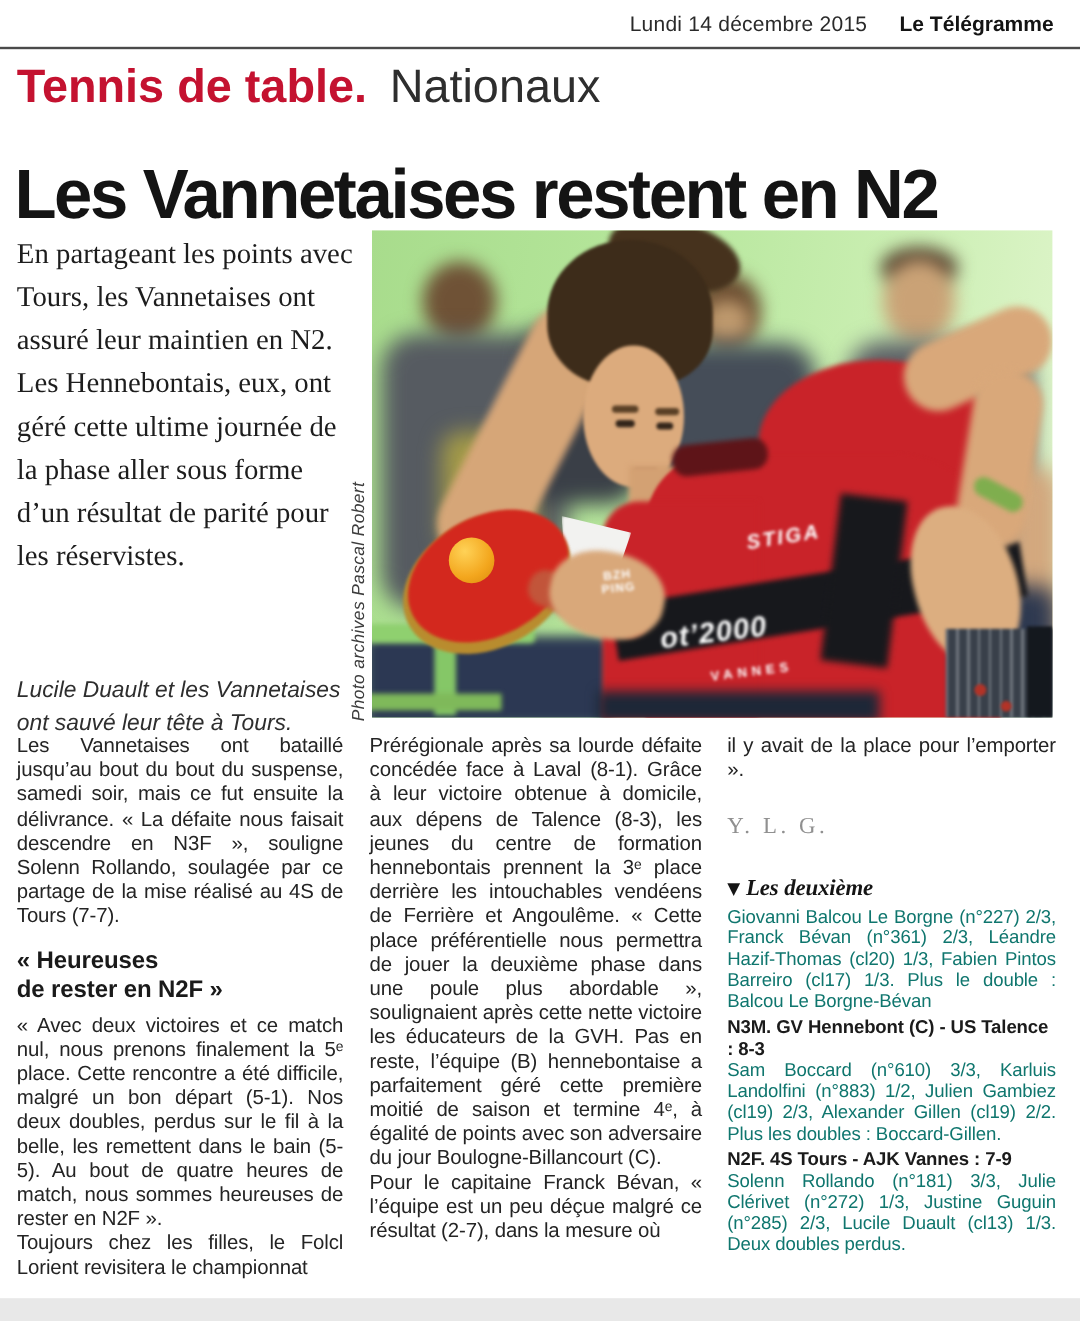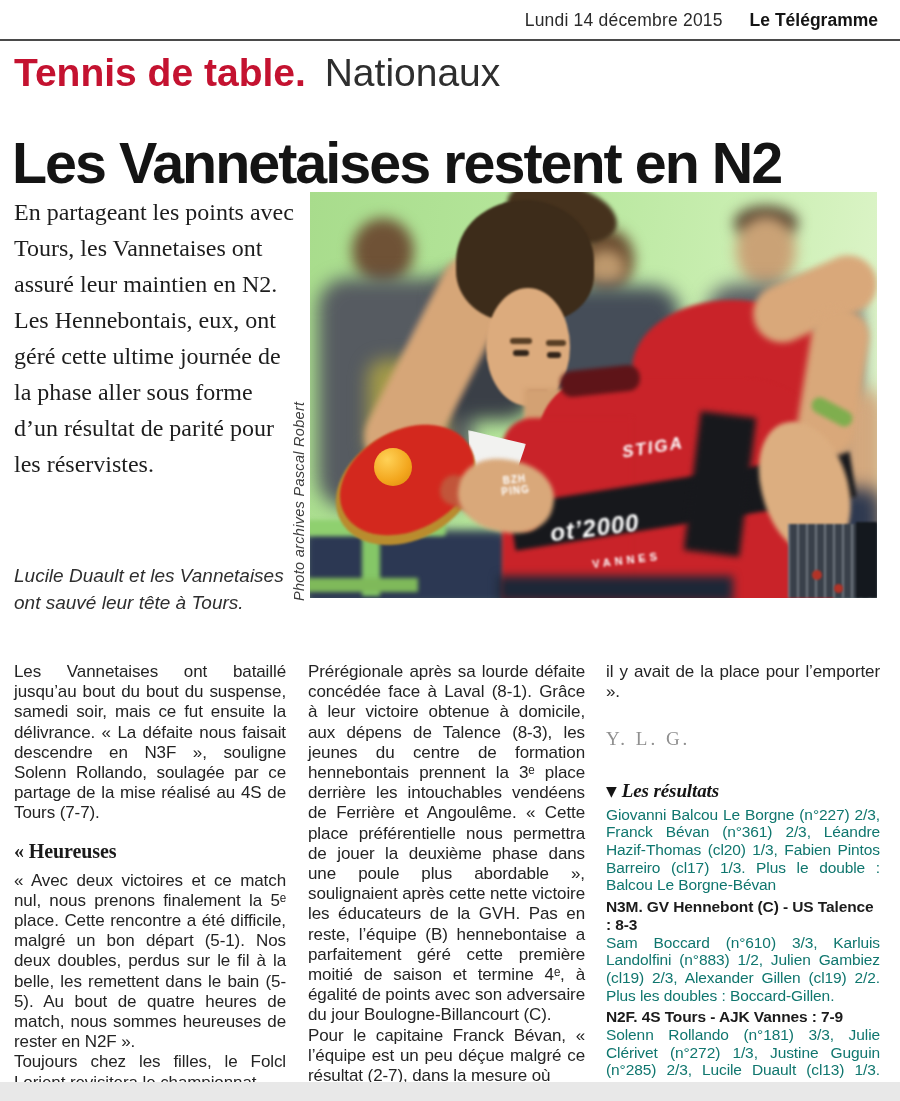--- a/index.html
+++ b/index.html
@@ -103,28 +103,28 @@
   
   .txt-stiga{left:312px;top:246px;color:#fff;font-size:17px;font-weight:700;font-style:italic;
              letter-spacing:2px;transform:rotate(-9deg);}
   .txt-badge{left:182px;top:282px;width:46px;color:#fff;font-size:10px;font-weight:700;
              line-height:11px;text-align:center;transform:rotate(-6deg);letter-spacing:1px;}
   .txt-sponsor{left:240px;top:322px;color:#fff;font-size:24px;font-weight:700;font-style:italic;
                letter-spacing:1px;transform:rotate(-7deg);}
   .txt-city{left:282px;top:362px;color:#fff;font-size:11px;font-weight:700;
             letter-spacing:4px;transform:rotate(-7deg);}
   
-  .col{position:absolute;top:662px;font-size:17px;line-height:20.2px;text-align:justify;
+  .col{position:absolute;top:612px;font-size:17px;line-height:20.2px;text-align:justify;
        color:#242424;letter-spacing:-.1px;}
   .col p{margin:0;}
   #col1{left:14px;width:272px;}
   #col2{left:308px;width:277px;}
   #col3{left:606px;width:274px;}
   .subhead{font-size:20px;font-weight:700;line-height:24px;color:#1a1a1a;
-           margin:15px 0 8px 0;text-align:left;font-family:Liberation Serif, serif;}
+           margin:15px 0 8px 0;text-align:left;}
   .byline{font-family:"Liberation Serif",serif;font-size:19px;color:#909090;
           letter-spacing:3px;margin-top:27px;text-align:left;}
   .results-title{margin-top:31px;font-family:"Liberation Serif",serif;font-size:19px;
                  font-weight:700;color:#141414;text-align:left;}
   .results-title .tri{font-family:"DejaVu Sans",sans-serif;font-style:normal;font-size:14px;
                       margin-right:5px;position:relative;top:-1px;}
   .results-title .rt{font-style:italic;}
   .result{margin-top:4px;}
   .result .rtitle{font-size:15.5px;font-weight:700;line-height:18px;color:#1b1b1b;text-align:left;}
   .result .rdetail{font-size:15.5px;line-height:17.6px;color:#0f766e;text-align:justify;}
@@ -211,36 +211,37 @@
   </div>
 
   <div class="credit">Photo archives Pascal Robert</div>
 
   <div class="caption">Lucile Duault et les Vannetaises ont sauvé leur tête à Tours.</div>
 
   <div class="col" id="col1">
     <p>Les Vannetaises ont bataillé jusqu’au bout du bout du suspense, samedi soir, mais ce fut ensuite la délivrance. « La défaite nous faisait descendre en N3F », souligne Solenn Rollando, soulagée par ce partage de la mise réalisé au 4S de Tours (7-7).</p>
     <div class="subhead">
       <div>« Heureuses</div>
+      <div>de rester en N2F »</div>
     </div>
     <p>« Avec deux victoires et ce match nul, nous prenons finalement la 5ᵉ place. Cette rencontre a été difficile, malgré un bon départ (5-1). Nos deux doubles, perdus sur le fil à la belle, les remettent dans le bain (5-5). Au bout de quatre heures de match, nous sommes heureuses de rester en N2F ».</p>
     <p>Toujours chez les filles, le Folcl Lorient revisitera le championnat</p>
   </div>
 
   <div class="col" id="col2">
     <p>Prérégionale après sa lourde défaite concédée face à Laval (8-1). Grâce à leur victoire obtenue à domicile, aux dépens de Talence (8-3), les jeunes du centre de formation hennebontais prennent la 3ᵉ place derrière les intouchables vendéens de Ferrière et Angoulême. « Cette place préférentielle nous permettra de jouer la deuxième phase dans une poule plus abordable », soulignaient après cette nette victoire les éducateurs de la GVH. Pas en reste, l’équipe (B) hennebontaise a parfaitement géré cette première moitié de saison et termine 4ᵉ, à égalité de points avec son adversaire du jour Boulogne-Billancourt (C).</p>
     <p>Pour le capitaine Franck Bévan, « l’équipe est un peu déçue malgré ce résultat (2-7), dans la mesure où</p>
   </div>
 
   <div class="col" id="col3">
     <p>il y avait de la place pour l’emporter ».</p>
     <div class="byline">Y. L. G.</div>
 
     <div class="results-title">
-      <span class="tri">▼</span><span class="rt">Les résultats</span>
+      <span class="tri">▼</span><span class="rt">Les deuxième</span>
     </div>
 
     <div class="result">
       <div class="rdetail">Giovanni Balcou Le Borgne (n°227) 2/3, Franck Bévan (n°361) 2/3, Léandre Hazif-Thomas (cl20) 1/3, Fabien Pintos Barreiro (cl17) 1/3. Plus le double : Balcou Le Borgne-Bévan</div>
     </div>
     <div class="result">
       <div class="rtitle">N3M. GV Hennebont (C) - US Talence : 8-3</div>
       <div class="rdetail">Sam Boccard (n°610) 3/3, Karluis Landolfini (n°883) 1/2, Julien Gambiez (cl19) 2/3, Alexander Gillen (cl19) 2/2. Plus les doubles : Boccard-Gillen.</div>
     </div>
     <div class="result">

